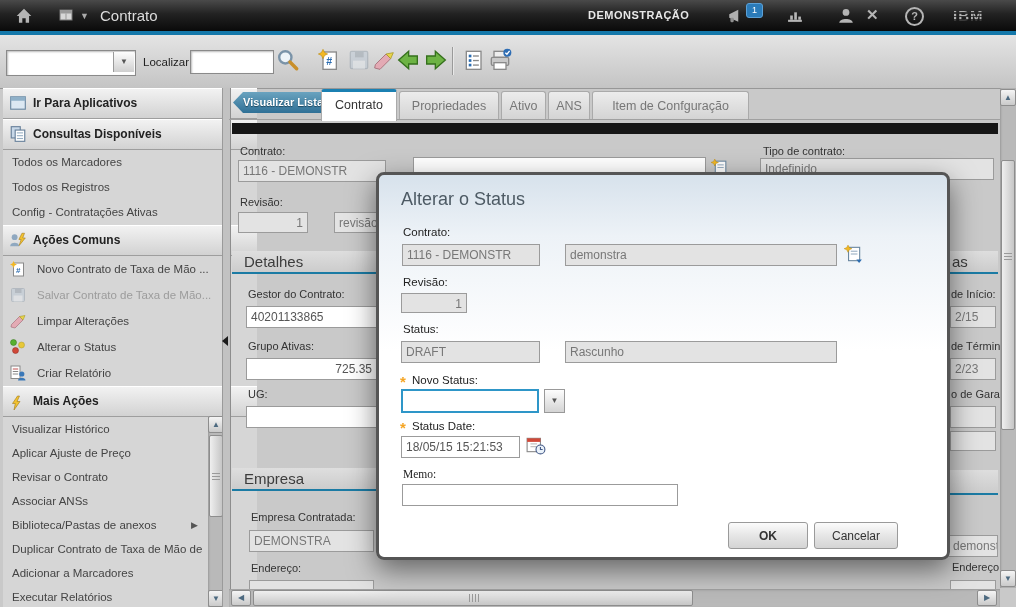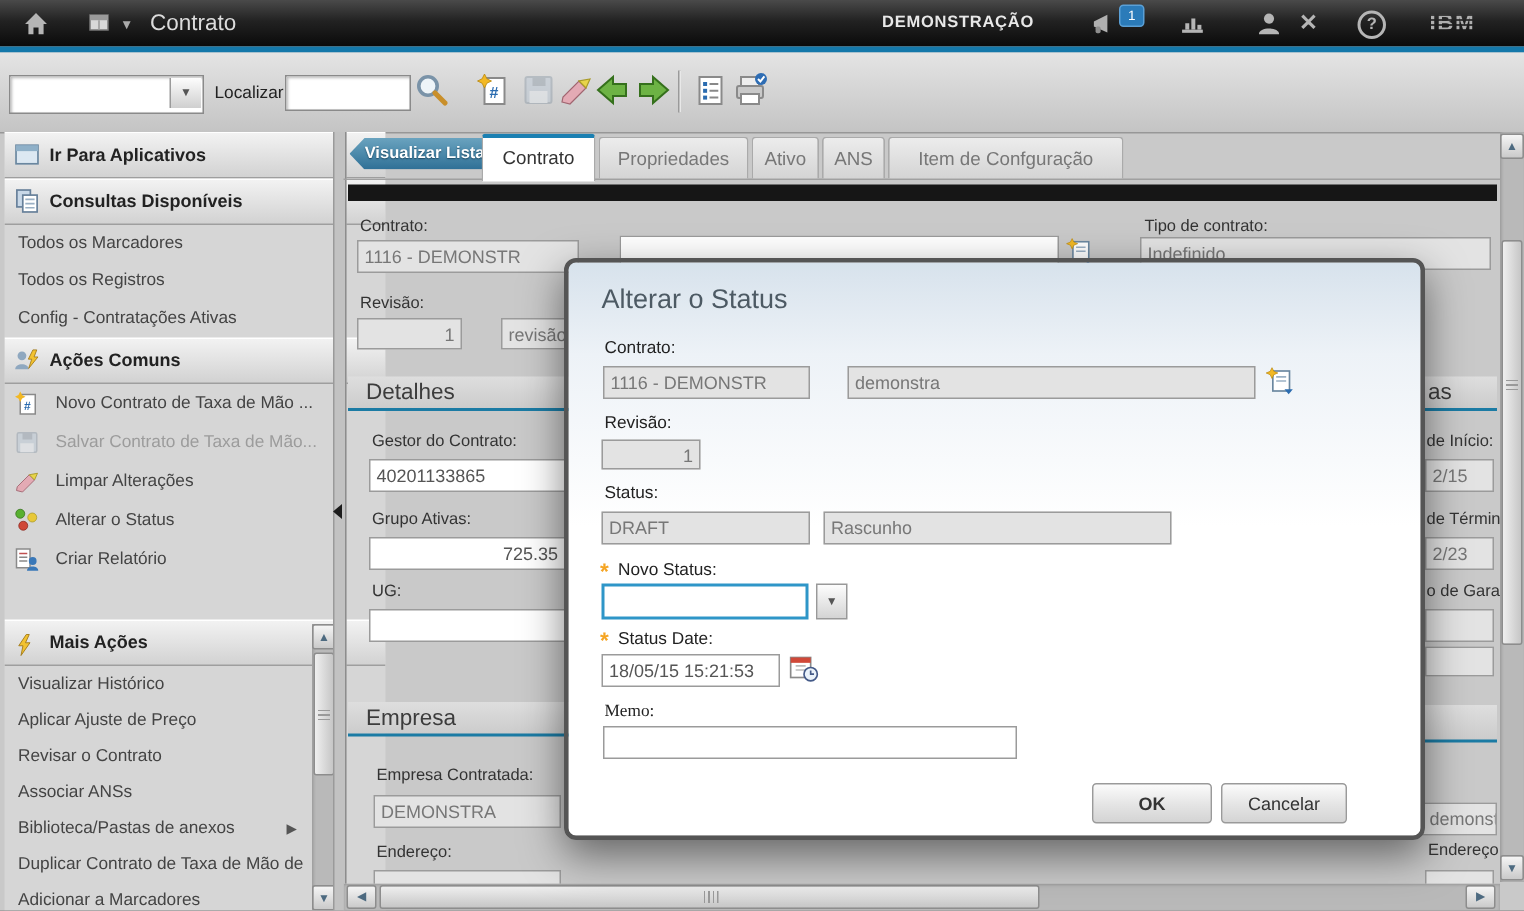--- a/index.html
+++ b/index.html
@@ -42,21 +42,21 @@
   .tbicon{position:absolute;top:13px;width:24px;height:24px;cursor:pointer;}
   .tbicon.dis{opacity:.45;cursor:default;}
   .tb-divider{position:absolute;left:452px;top:12px;width:1px;height:28px;background:#9a9a9a;border-right:1px solid #e8e8e8;}
 
   
   .sidebar{position:absolute;left:3px;top:88px;width:254px;height:519px;background:#d6d6d6;overflow:hidden;}
   .side-hdr{position:relative;height:29px;background:linear-gradient(180deg,#f2f2f2,#d2d2d2);
     border-top:1px solid #fff;border-bottom:1px solid #9e9e9e;
     font-size:12px;font-weight:bold;color:#222;line-height:29px;padding-left:30px;cursor:pointer;}
   .side-hdr .hicon{position:absolute;left:6px;top:5px;width:18px;height:18px;}
-  .side-hdr.noicon{margin-top:27px;}
+  .side-hdr.noicon{}
   .side-hdr.noicon .hicon{left:5px;}
   .side-item{height:25px;line-height:25px;font-size:11.5px;color:#444;padding-left:9px;
     white-space:nowrap;overflow:hidden;cursor:pointer;position:relative;}
   .side-item.action{height:26px;line-height:26px;padding-left:34px;}
   .side-item.action .aicon{position:absolute;left:6px;top:4px;width:18px;height:18px;}
   .side-item.dis{color:#9c9c9c;cursor:default;}
   .side-item .submenu{position:absolute;left:188px;top:0;color:#555;font-size:9px;}
   .side-divider{position:absolute;left:222px;top:88px;width:7px;height:519px;
     background:#c2c2c2;border-left:1px solid #9a9a9a;border-right:1px solid #8d8d8d;}
   .collapse-arrow{position:absolute;left:222px;top:336px;width:0;height:0;
@@ -437,21 +437,21 @@
           <path d="M4.5 1 L5.6 3.2 L8 4.2 L5.6 5.2 L4.5 7.5 L3.4 5.2 L1 4.2 L3.4 3.2 Z" fill="#f2b824" stroke="#b8860b" stroke-width=".4"></path>
           <path d="M12 14 l2.5 3 2.5-3 z" fill="#2b6cb0"></path>
         </svg>
     </span>
 
     <span class="lbl" style="left:24px;top:101px;">Revisão:</span>
     <div class="inp ro tr" style="left:22px;top:118px;width:66px;height:20px;">1</div>
 
     <span class="lbl" style="left:24px;top:148px;">Status:</span>
     <div class="inp ro" style="left:22px;top:166px;width:139px;">DRAFT</div>
-    <div class="inp ro" style="left:170px;top:166px;width:232px;">Rascunho</div>
+    <div class="inp ro" style="left:186px;top:166px;width:272px;">Rascunho</div>
 
     <span class="req" style="left:21px;top:202px;">*</span>
     <span class="lbl" style="left:33px;top:199px;">Novo Status:</span>
     <input class="inp focusinp" style="left: 22px; top: 214px; width: 138px; height: 24px;" value="">
     <div class="dd-btn" style="left:165px;top:214px;width:21px;height:24px;line-height:22px;">▼</div>
 
     <span class="req" style="left:21px;top:248px;">*</span>
     <span class="lbl" style="left:33px;top:245px;">Status Date:</span>
     <input class="inp" style="left: 22px; top: 261px; width: 119px;" value="18/05/15 15:21:53">
     <span class="micon" style="left:147px;top:260px;">

